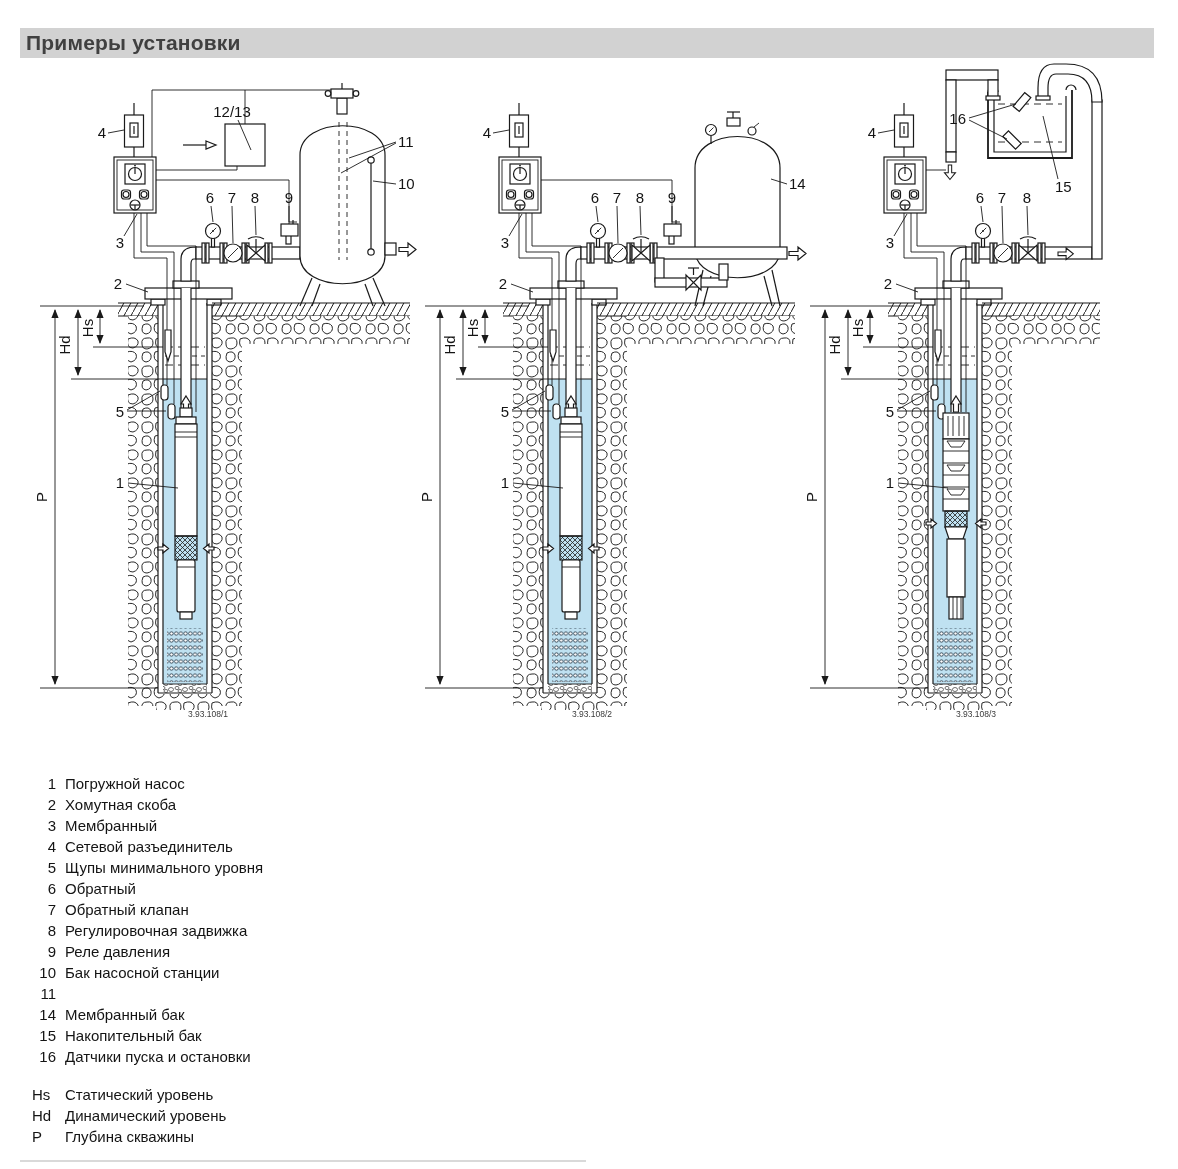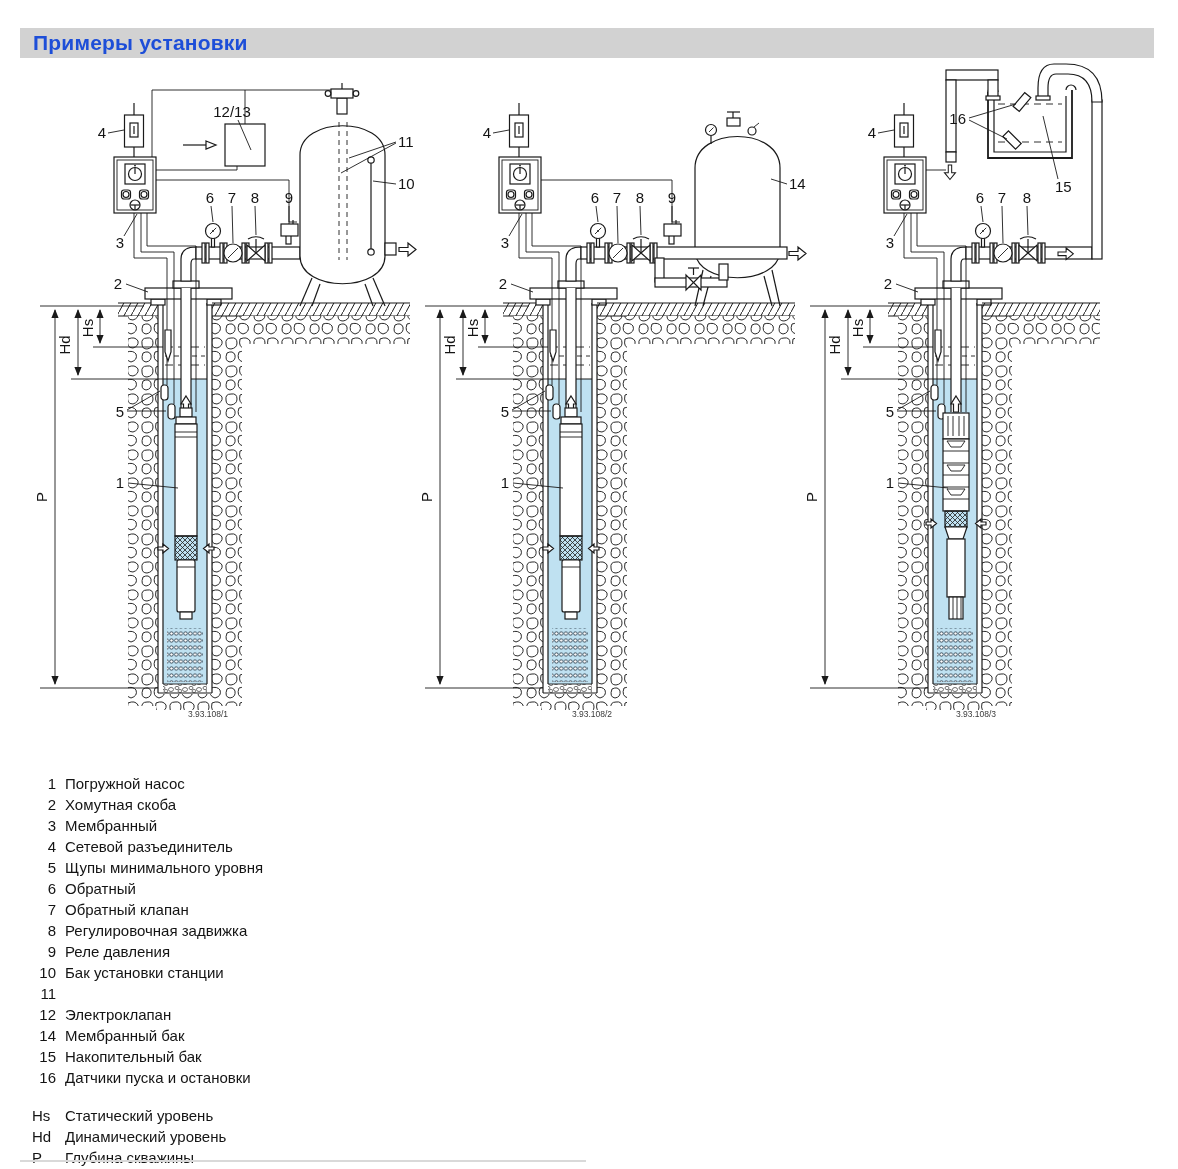--- a/index.html
+++ b/index.html
@@ -1,18 +1,18 @@
 <!DOCTYPE html>
 <html style="--water: #bfe1f1; --title_bg: #d2d2d2;"><head>
 <meta charset="utf-8">
 <style>
   html,body{margin:0;padding:0;background:#fff;}
   body{width:1178px;height:1169px;position:relative;font-family:"Liberation Sans",sans-serif;color:#141414;overflow:hidden;}
   .title-bar{position:absolute;left:20px;top:28px;width:1134px;height:30px;background:var(--title_bg,#d3d3d3);
-    font-size:21px;font-weight:bold;line-height:30px;padding-left:13px;box-sizing:border-box;color:#1d4ed8;letter-spacing:.2px;}
+    font-size:21px;font-weight:bold;line-height:30px;padding-left:6px;box-sizing:border-box;color:#404040;letter-spacing:.2px;}
   .diagram-svg{position:absolute;left:0;top:40px;}
   .legend{position:absolute;left:32px;top:773px;}
   .lrow{display:flex;font-size:15px;line-height:21px;}
   .lnum{display:inline-block;width:24px;text-align:right;margin-right:9px;flex:none;}
   .ldims{margin-top:17px;}
   .ldims .lnum{text-align:left;}
   .bottom-rule{position:absolute;left:20px;top:1160px;width:566px;height:2px;background:#d9d9d9;}
   
   .ln{stroke:#1a1a1a;stroke-width:1.2;fill:none;}
   .ln2{stroke:#1a1a1a;stroke-width:1.8;fill:none;}
@@ -501,28 +501,24 @@
   <div class="lrow">
       <span class="lnum">8</span>
       <span>Регулировочная задвижка</span>
     </div>
   <div class="lrow">
       <span class="lnum">9</span>
       <span>Реле давления</span>
     </div>
   <div class="lrow">
       <span class="lnum">10</span>
-      <span>Бак установки станции</span>
+      <span>Бак насосной станции</span>
     </div>
   <div class="lrow">
       <span class="lnum">11</span>
-    </div>
-  <div class="lrow">
-      <span class="lnum">12</span>
-      <span>Электроклапан</span>
     </div>
   <div class="lrow">
       <span class="lnum">14</span>
       <span>Мембранный бак</span>
     </div>
   <div class="lrow">
       <span class="lnum">15</span>
       <span>Накопительный бак</span>
     </div>
   <div class="lrow">

